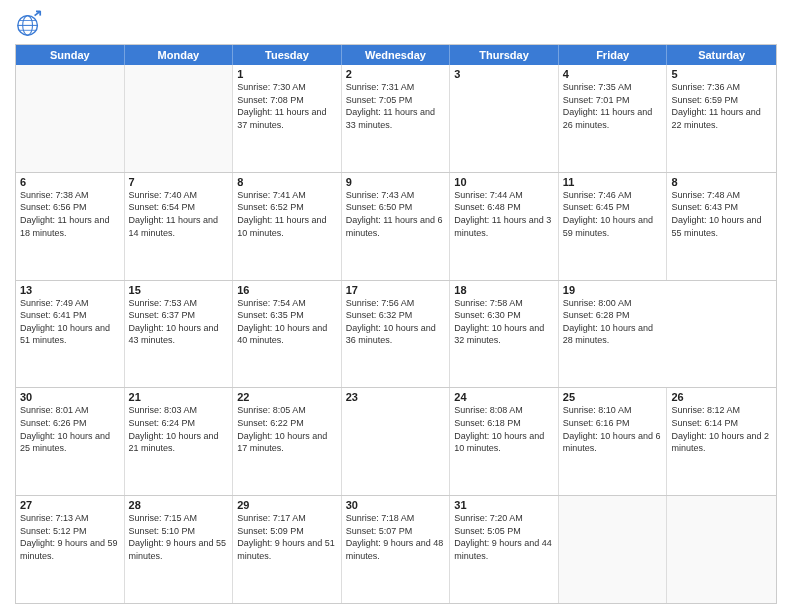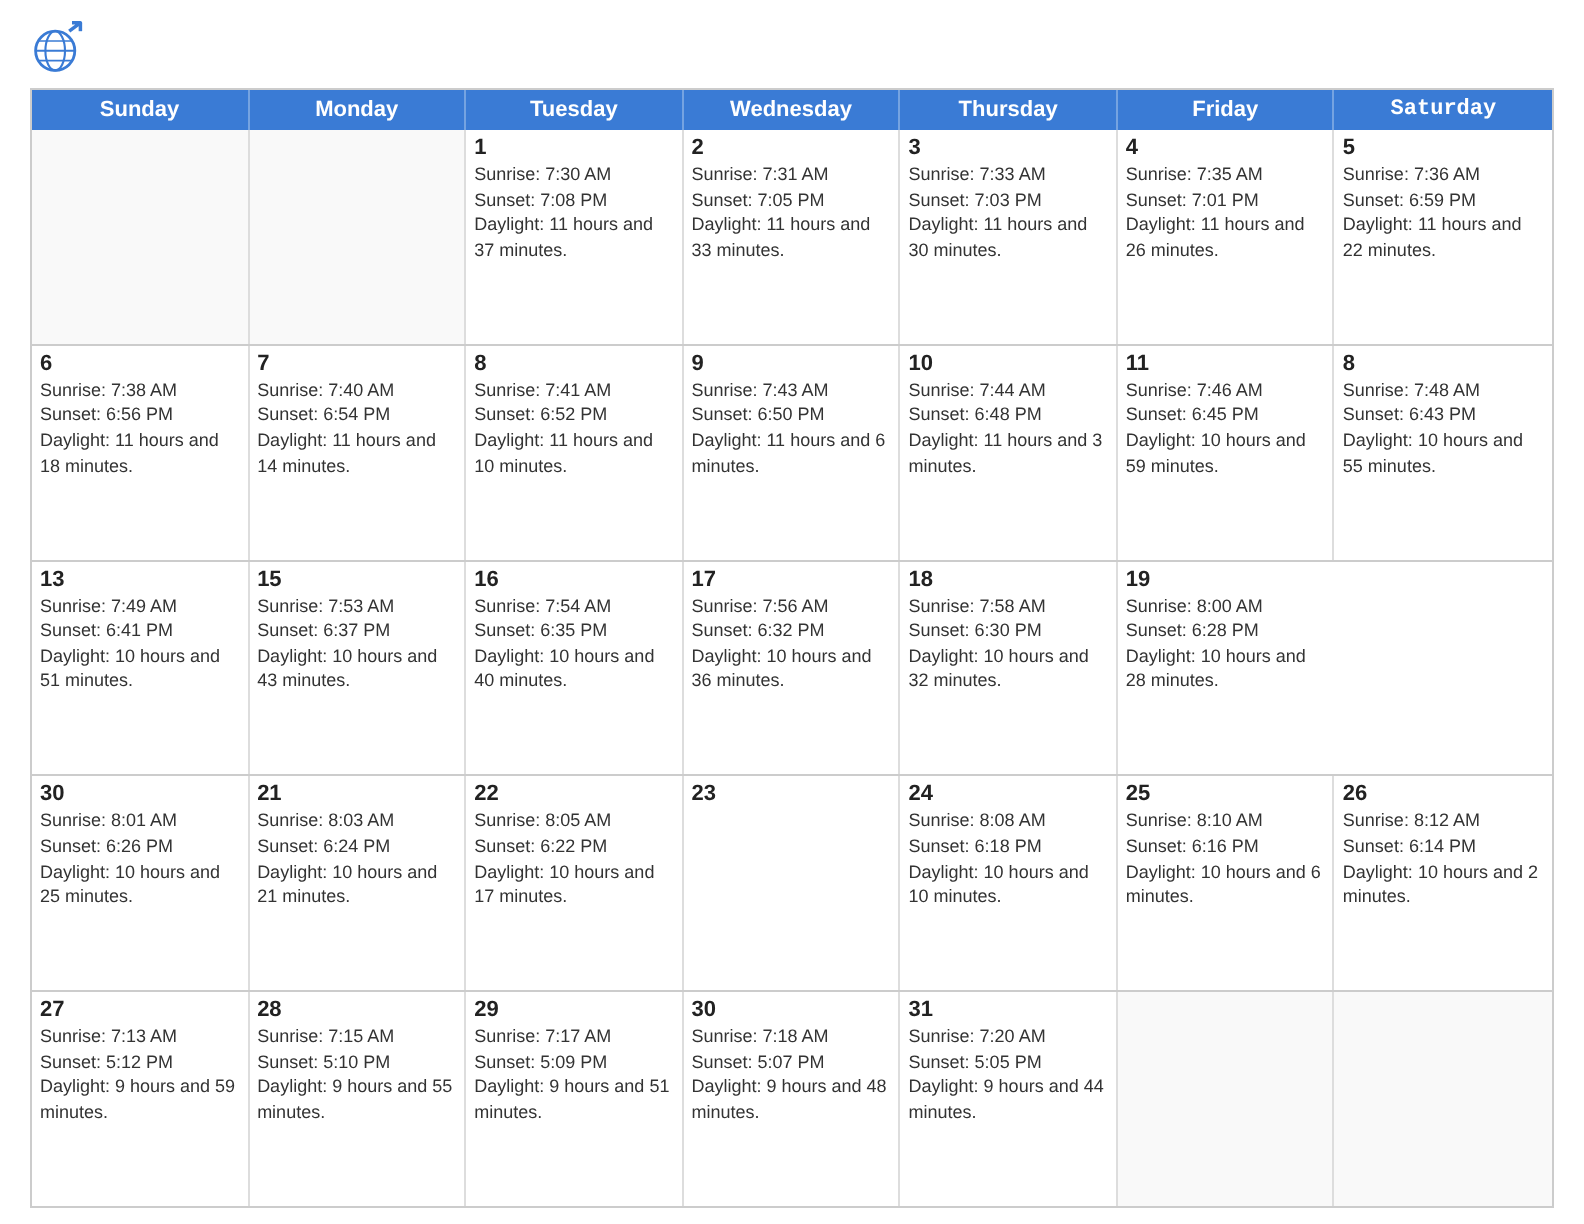--- a/index.html
+++ b/index.html
@@ -63,21 +63,21 @@
       background: #3a7bd5;
     }
     .cal-header-cell {
       color: #fff;
       font-size: 11px;
       font-weight: bold;
       padding: 4px 4px;
       text-align: center;
       border-right: 1px solid rgba(255,255,255,0.3);
     }
-    .cal-header-cell:last-child { border-right: none; font-family: Liberation Mono, monospace; }
+    .cal-header-cell:last-child { border-right: none; }
     .cal-body {
       flex: 1;
       display: flex;
       flex-direction: column;
     }
     .cal-week {
       flex: 1;
       display: grid;
       grid-template-columns: repeat(7, 1fr);
       border-top: 1px solid #ccc;
@@ -151,21 +151,20 @@
           <div class="cal-cell">
             <div class="day-num">1</div>
             <div class="day-info">Sunrise: 7:30 AM<br>Sunset: 7:08 PM<br>Daylight: 11 hours and 37 minutes.</div>
           </div>
           <div class="cal-cell">
             <div class="day-num">2</div>
             <div class="day-info">Sunrise: 7:31 AM<br>Sunset: 7:05 PM<br>Daylight: 11 hours and 33 minutes.</div>
           </div>
           <div class="cal-cell">
             <div class="day-num">3</div>
-            <div class="day-info">Sunrise: 7:33 AM<br>Sunset: 7:03 PM<br>Daylight: 11 hours and 30 minutes.</div>
           </div>
           <div class="cal-cell">
             <div class="day-num">4</div>
             <div class="day-info">Sunrise: 7:35 AM<br>Sunset: 7:01 PM<br>Daylight: 11 hours and 26 minutes.</div>
           </div>
           <div class="cal-cell">
             <div class="day-num">5</div>
             <div class="day-info">Sunrise: 7:36 AM<br>Sunset: 6:59 PM<br>Daylight: 11 hours and 22 minutes.</div>
           </div>
         </div>

